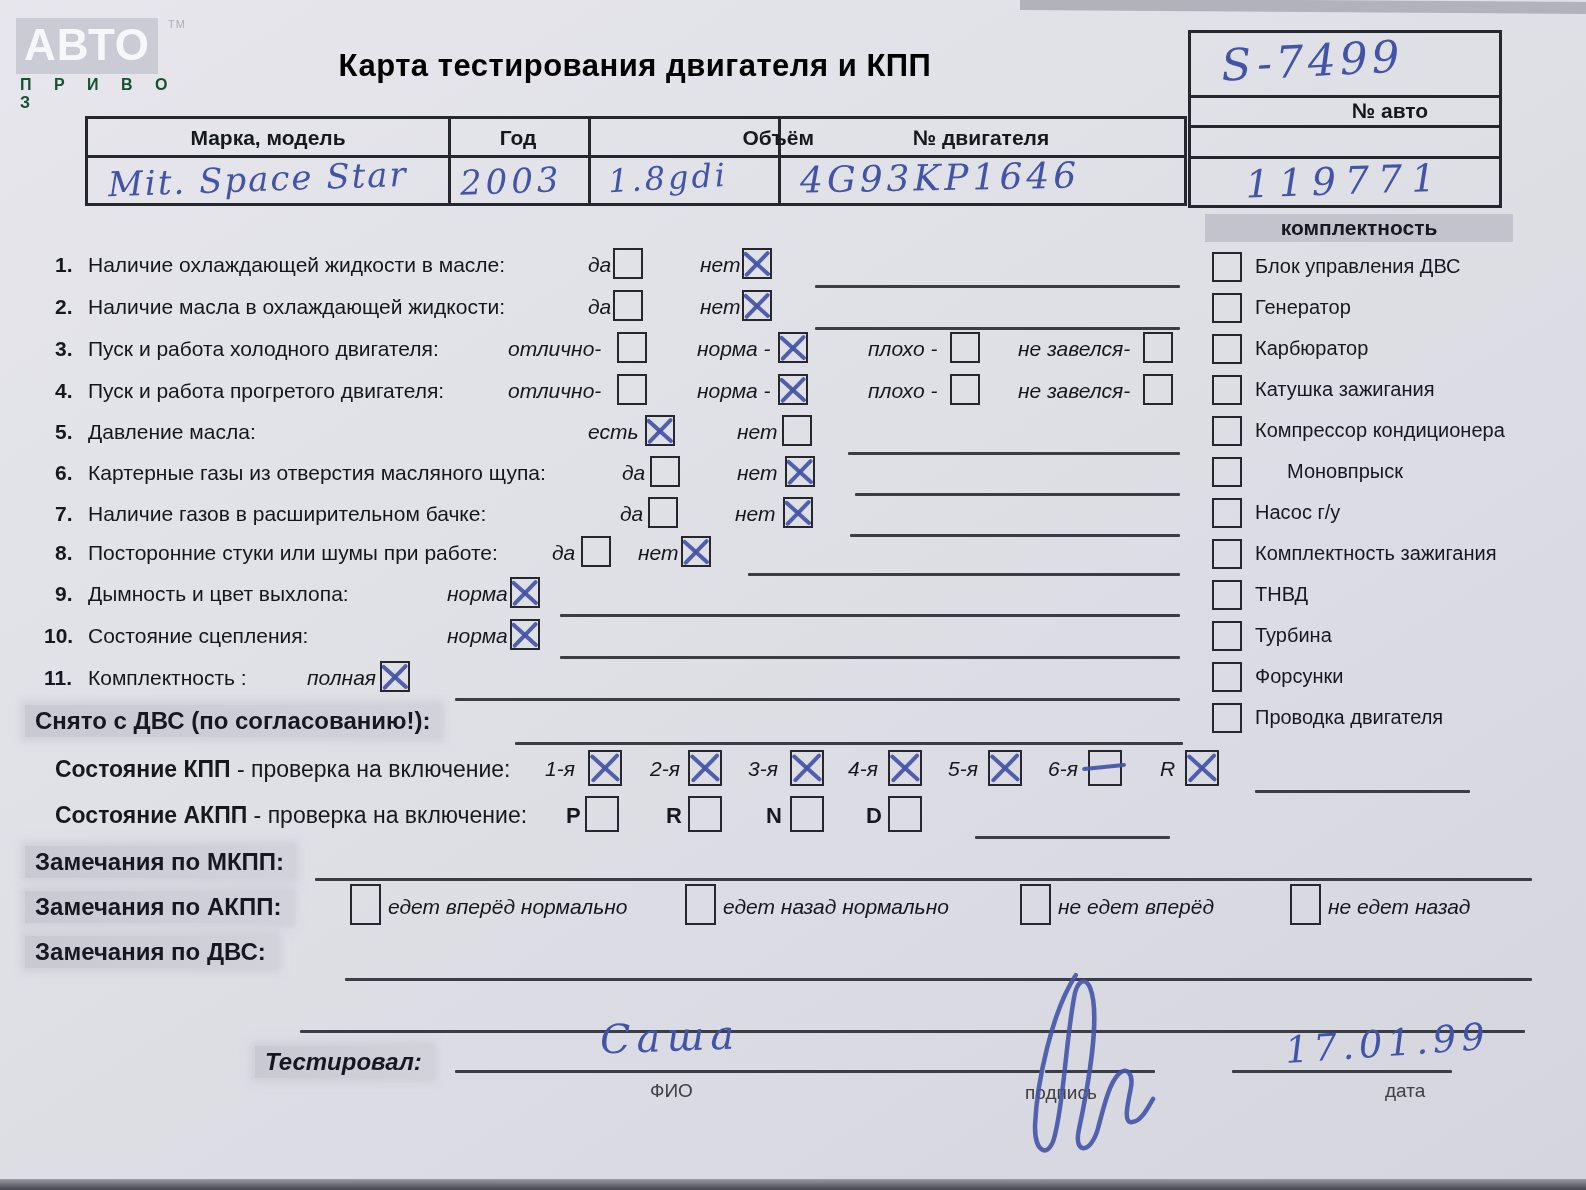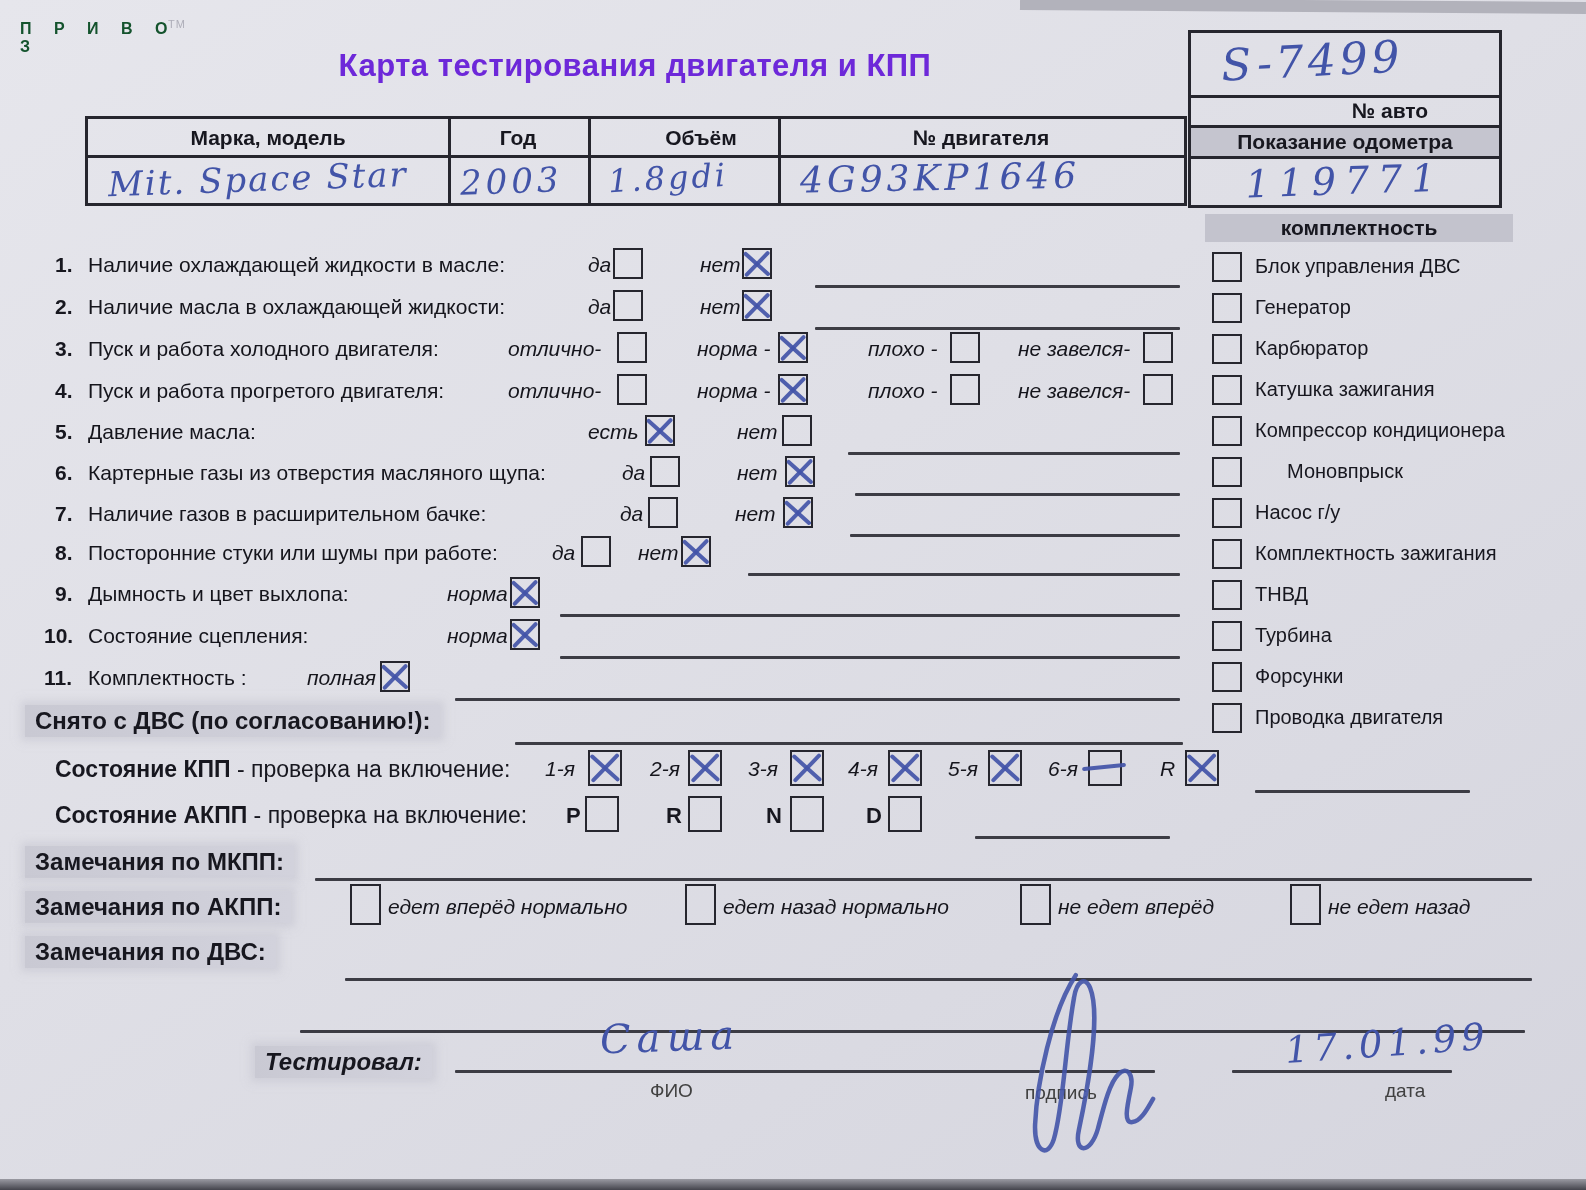--- a/index.html
+++ b/index.html
@@ -9,21 +9,21 @@
   .scan-top{position:absolute;left:1020px;top:0;width:566px;height:12px;background:#b2b2bb;transform:rotate(.4deg);}
   .scan-bottom{position:absolute;left:0;bottom:0;width:100%;height:11px;background:linear-gradient(to bottom,#9a9aa2,#44444c);}
   
   .logo{position:absolute;left:16px;top:18px;width:180px;}
   .logo-main{display:inline-block;background:#cbcbd5;color:#f7f7fb;font-weight:800;font-size:44px;
              padding:2px 8px 4px;letter-spacing:1px;}
   .logo-tm{position:absolute;left:152px;top:0;font-size:11px;color:#aeaeb9;letter-spacing:1px;}
   .logo-sub{margin-top:2px;color:#14532d;font-size:16px;letter-spacing:9px;font-weight:700;padding-left:4px;}
   
   .title{position:absolute;left:285px;top:48px;width:700px;text-align:center;
-         font-size:31px;font-weight:700;color:#6d28d9;letter-spacing:.5px;}
+         font-size:31px;font-weight:700;color:#000000;letter-spacing:.5px;}
   
   .carbox{position:absolute;left:1188px;top:30px;width:308px;height:172px;border:3px solid #26262e;}
   .carbox .rowline{position:absolute;left:0;width:100%;height:2.5px;background:#26262e;}
   .cb-num{position:absolute;left:30px;top:2px;}
   .cb-lab1{position:absolute;left:0;top:66px;width:100%;text-align:center;font-weight:700;font-size:21px;padding-left:45px;}
   .cb-lab2{position:absolute;left:0;top:95px;width:100%;height:28px;line-height:28px;text-align:center;
            font-weight:700;font-size:21px;background:#c5c5cf;}
   .cb-odo{position:absolute;left:0;top:126px;width:100%;text-align:center;}
   
   .hw{font-family:"DejaVu Serif",serif;font-style:italic;color:#4254a8;white-space:nowrap;}
@@ -57,45 +57,45 @@
   .sig{position:absolute;left:985px;top:966px;z-index:5;}
 </style>
 </head>
 <body>
 
 <div class="paper"></div>
 <div class="scan-top"></div>
 <div class="scan-bottom"></div>
 
 <div class="logo">
+  <span class="logo-main">АВТО</span>
   <span class="logo-tm">ТМ</span>
   <div class="logo-sub">П Р И В О З</div>
 </div>
 
 <div class="title">Карта тестирования двигателя  и КПП</div>
 
 <div class="carbox">
   <div class="cb-num hw" style="font-size:44px;letter-spacing:4px;transform:rotate(-3deg);">S-7499</div>
   <div class="rowline" style="top:62px"></div>
   <div class="cb-lab1">№ авто</div>
   <div class="rowline" style="top:92px"></div>
-  <div class="cb-lab2">Показание одометра</div>
   <div class="rowline" style="top:123px"></div>
   <div class="cb-odo hw" style="font-size:38px;letter-spacing:9px;transform:rotate(-2deg);">119771</div>
 </div>
 
 <div class="vt">
   <div class="vt-hline"></div>
   <div class="vt-vline" style="left:360px"></div>
   <div class="vt-vline" style="left:500px"></div>
   <div class="vt-vline" style="left:690px"></div>
   <div id="vt-cells">
       <div class="vt-h" style="left: 0px; width: 360px;">Марка, модель</div>
       <div class="vt-h" style="left: 360px; width: 140px;">Год</div>
-      <div class="vt-h" style="left: 500px; width: 226px;">Объём</div>
+      <div class="vt-h" style="left: 500px; width: 226px; text-align: right;">Объём</div>
       <div class="vt-h" style="left: 690px; width: 406px;">№ двигателя</div>
       <div class="hw abs" style="left: 20px; top: 40px; font-size: 34px; letter-spacing: 2px; transform: rotate(-2deg);">Mit. Space Star</div>
       <div class="hw abs" style="left: 372px; top: 42px; font-size: 34px; letter-spacing: 4px; transform: rotate(-2deg);">2003</div>
       <div class="hw abs" style="left: 520px; top: 40px; font-size: 32px; letter-spacing: 3px; transform: rotate(-3deg);">1.8gdi</div>
       <div class="hw abs" style="left: 712px; top: 38px; font-size: 36px; letter-spacing: 4px; transform: rotate(-1deg);">4G93KP1646</div>
     </div>
 </div>
 
 <div class="comp-title">комплектность</div>
 <div id="completeness-list">

